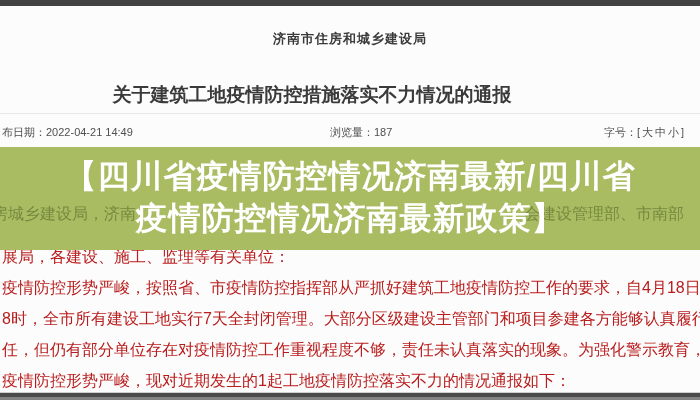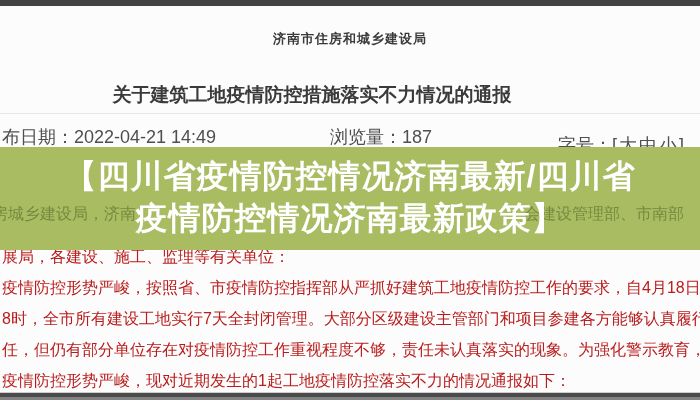--- a/index.html
+++ b/index.html
@@ -28,25 +28,25 @@
     font-size: 19px; font-weight: bold; color: #3a3a3a;
     white-space: nowrap;
   }
   .sep {
     position: absolute; top: 113px; left: 0;
     width: 700px; height: 1px; background: #e8e8e8;
   }
   .meta-row {
     position: absolute; top: 125px; left: 0;
     width: 700px; height: 20px;
-    font-size: 18px; color: #4f4f4f;
+    font-size: 11px; color: #4f4f4f;
   }
   .meta-date { position: absolute; left: 2px; top: 0; white-space: nowrap; }
   .meta-views { position: absolute; left: 330px; top: 0; white-space: nowrap; }
-  .meta-font { position: absolute; right: 14px; top: 0; white-space: nowrap; margin-top: 8px; }
+  .meta-font { position: absolute; right: 14px; top: 0; white-space: nowrap; }
   .meta-font .opts { letter-spacing: 2px; cursor: pointer; }
   .banner {
     position: absolute; top: 147px; left: 0;
     width: 700px; height: 103px;
     background: #a9bc62;
     overflow: hidden;
     z-index: 2;
   }
   .ghost {
     position: absolute; top: 57px;

